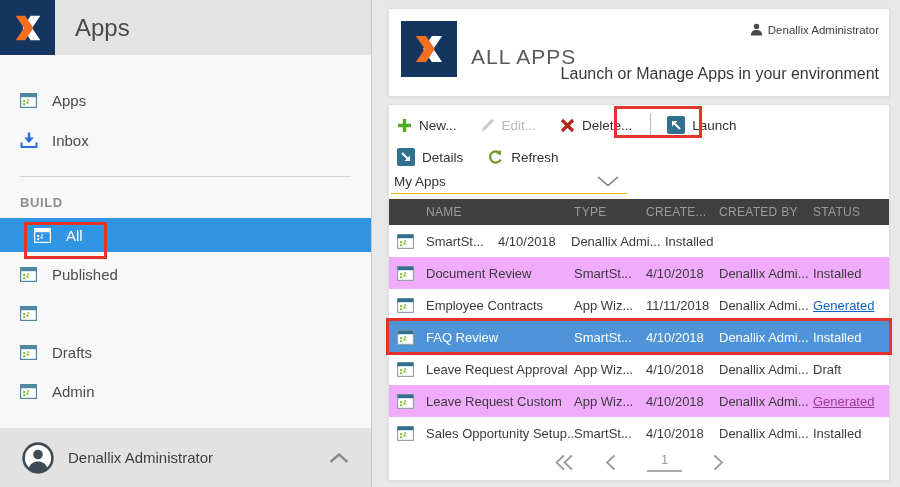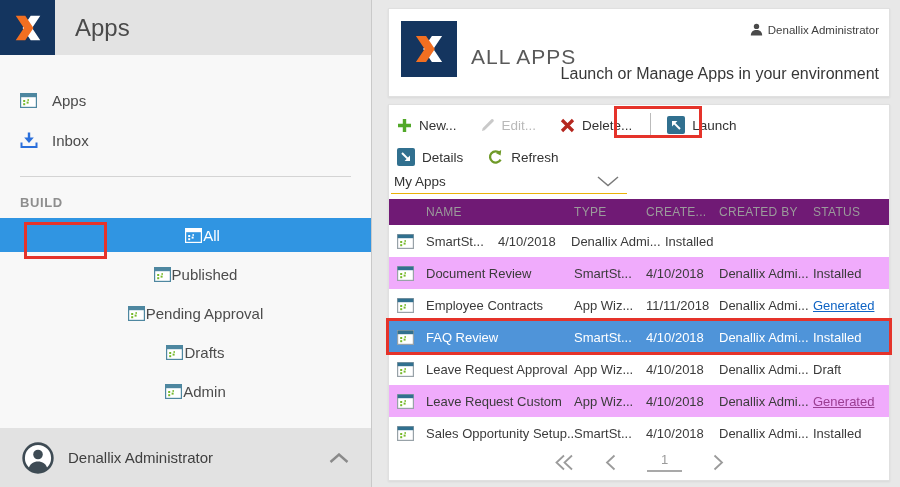--- a/index.html
+++ b/index.html
@@ -14,21 +14,21 @@
   }
   
   .sidebar{position:absolute;left:0;top:0;width:372px;height:487px;background:#f8f8f8;border-right:1px solid #c9c9c9;}
   .sidebar-header{height:55px;background:#e3e3e3;position:relative;}
   .logo-sq{position:absolute;left:0;top:0;width:55px;height:55px;background:var(--navy);display:flex;align-items:center;justify-content:center;}
   .sidebar-title{position:absolute;left:75px;top:0;line-height:55px;font-size:24px;color:#4a4a4a;}
   .nav{padding-top:25px;}
   .nav-item{height:40px;display:flex;align-items:center;padding-left:20px;gap:14px;font-size:15px;color:#4c4c4c;cursor:pointer;}
   .side-divider{margin:16px 20px 0 20px;border-top:1px solid #d4d4d4;}
   .build-label{padding:18px 4px 6px 20px;font-size:13px;font-weight:bold;letter-spacing:.6px;color:#8e8e8e;}
-  .build-item{height:39px;display:flex;align-items:center;padding-left:20px;font-size:15px;color:#4c4c4c;cursor:pointer;justify-content:center;}
+  .build-item{height:39px;display:flex;align-items:center;padding-left:20px;gap:14px;font-size:15px;color:#4c4c4c;cursor:pointer;}
   .build-item.selected{height:34px;background:var(--sel-blue);color:#fff;padding-left:34px;margin:2px 0 3px 0;}
   .sidebar-footer{position:absolute;left:0;bottom:0;width:100%;height:59px;background:#e2e2e2;display:flex;align-items:center;padding:0 22px;}
   .footer-name{margin-left:14px;font-size:15px;color:#3f3f3f;}
   .footer-chevron{margin-left:auto;cursor:pointer;display:flex;align-items:center;}
   
   .card{position:absolute;background:#fff;border:1px solid #e0e0e0;box-shadow:0 1px 2px rgba(0,0,0,.07);}
   #card-header{left:388px;top:8px;width:502px;height:89px;}
   .app-logo{position:absolute;left:12px;top:12px;width:56px;height:56px;background:var(--navy);display:flex;align-items:center;justify-content:center;}
   .allapps-title{position:absolute;left:82px;top:36px;font-size:21px;color:#595959;letter-spacing:1px;}
   .header-user{position:absolute;right:10px;top:14px;display:flex;align-items:center;gap:5px;font-size:11.5px;color:#3f3f3f;}
@@ -40,21 +40,21 @@
   .tbtn{display:flex;align-items:center;gap:7px;margin-right:24px;font-size:13.5px;color:#333;cursor:pointer;white-space:nowrap;}
   .tbtn.disabled{color:#b9b9b9;cursor:default;}
   .tsep{width:1px;height:24px;background:#bbb;margin:0 16px 0 -6px;}
   .iconbox{width:18px;height:18px;background:#31708f;border-radius:2px;display:flex;align-items:center;justify-content:center;}
   
   .filter{position:absolute;left:2px;top:64px;width:236px;height:25px;border-bottom:1px solid #eab308;display:flex;align-items:center;cursor:pointer;}
   .filter-label{font-size:13.5px;color:#333;padding-left:3px;}
   .filter-chevron{margin-left:auto;padding-right:8px;display:flex;}
   
   .table{position:absolute;left:0;top:94px;width:500px;}
-  .thead{height:26px;background:#701a75;display:flex;align-items:center;color:#9b9b9b;font-size:12px;letter-spacing:.3px;}
+  .thead{height:26px;background:#404040;display:flex;align-items:center;color:#9b9b9b;font-size:12px;letter-spacing:.3px;}
   .trow{height:32px;display:flex;align-items:center;font-size:13px;color:#3b3b3b;background:#fff;cursor:pointer;}
   .trow.stripe{background:#f0abfc;}
   .trow.selected{background:var(--row-blue);color:#fff;}
   .c-icon{width:37px;padding-left:8px;display:flex;align-items:center;}
   .c-name{width:148px;}
   .c-type{width:72px;}
   .c-created{width:73px;}
   .c-by{width:94px;}
   .c-status{width:76px;}
   .cell{white-space:nowrap;overflow:hidden;}
@@ -141,21 +141,20 @@
         <span style="display:flex;width:18px;">
           <svg width="17" height="15" viewBox="0 0 17 15">
     <rect x="0.6" y="0.6" width="15.8" height="13.8" fill="#fff" stroke="#4e87a0" stroke-width="1.2"></rect>
     <rect x="0.6" y="0.6" width="15.8" height="3.6" fill="#4e87a0"></rect>
     <rect x="3.2" y="7" width="2" height="2" fill="#76b82a"></rect>
     <rect x="6.6" y="8.6" width="2" height="2" fill="#76b82a"></rect>
     <rect x="3.2" y="10.2" width="2" height="2" fill="#76b82a"></rect>
     <rect x="7.4" y="6.2" width="1.6" height="1.6" fill="#76b82a"></rect>
   </svg>
         </span>
-        <span>Pending Approval</span>
       </div>
       <div class="build-item">
         <span style="display:flex;width:18px;">
           <svg width="17" height="15" viewBox="0 0 17 15">
     <rect x="0.6" y="0.6" width="15.8" height="13.8" fill="#fff" stroke="#4e87a0" stroke-width="1.2"></rect>
     <rect x="0.6" y="0.6" width="15.8" height="3.6" fill="#4e87a0"></rect>
     <rect x="3.2" y="7" width="2" height="2" fill="#76b82a"></rect>
     <rect x="6.6" y="8.6" width="2" height="2" fill="#76b82a"></rect>
     <rect x="3.2" y="10.2" width="2" height="2" fill="#76b82a"></rect>
     <rect x="7.4" y="6.2" width="1.6" height="1.6" fill="#76b82a"></rect>

